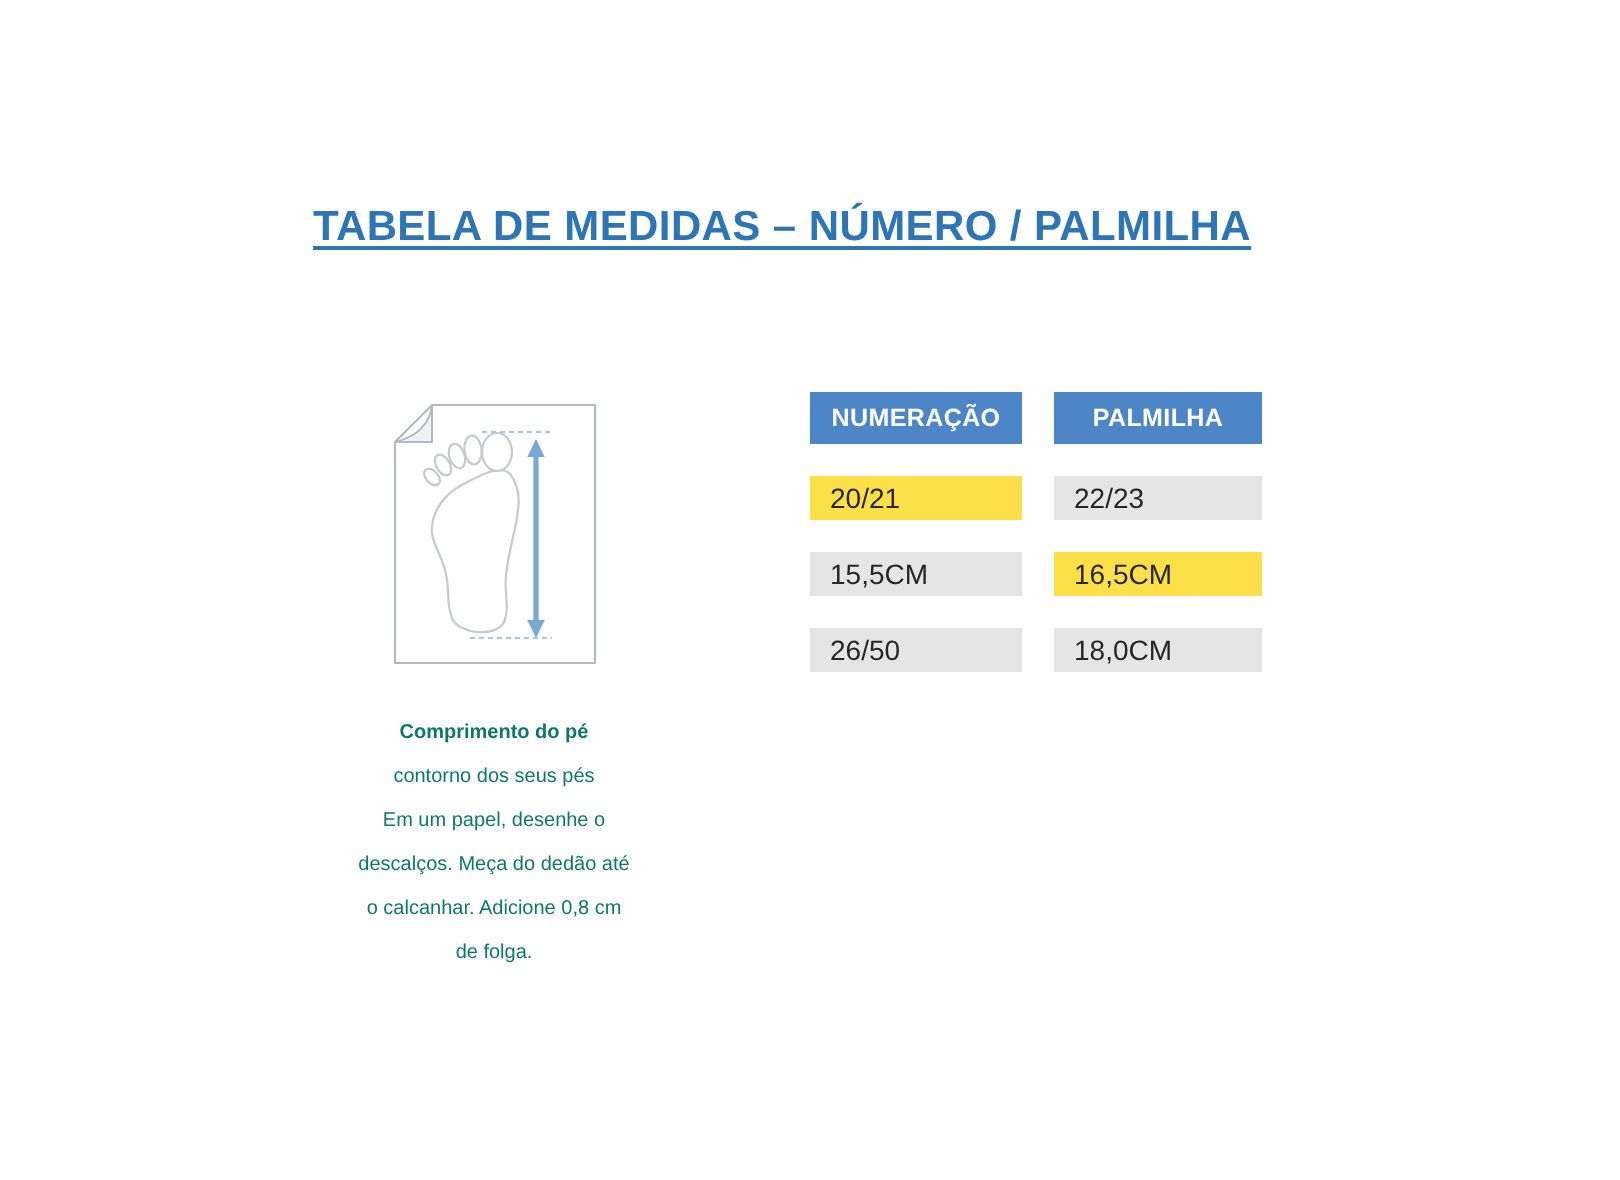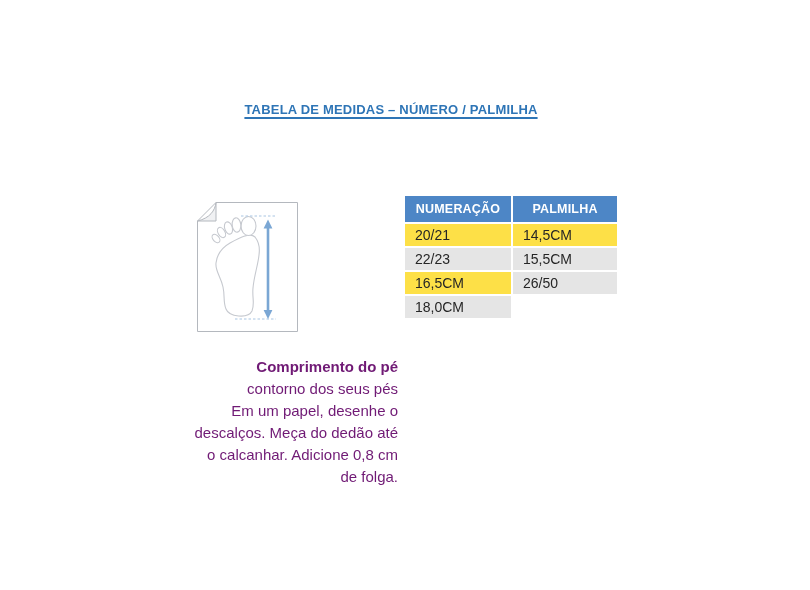--- a/index.html
+++ b/index.html
@@ -14,21 +14,21 @@
   }
 
   
   .page-title {
     position: absolute;
     top: 102px;
     left: 0;
     width: 782px;
     text-align: center;
     color: #2E75B6;
-    font-size: 13px;
+    font-size: 21px;
     font-weight: bold;
     letter-spacing: 0.2px;
   }
   .page-title span {
     text-decoration: underline;
     text-decoration-thickness: 1.5px;
     text-underline-offset: 3px;
   }
 
   
@@ -40,21 +40,21 @@
     height: 130px;
   }
 
   
   .size-table {
     position: absolute;
     left: 405px;
     top: 196px;
     display: grid;
     grid-template-columns: 106px 104px;
-    gap: 2px;
+    gap: 16px;
   }
   .size-table .hcell {
     height: 26px;
     background: #4D86C6;
     color: #ffffff;
     font-size: 12.5px;
     font-weight: bold;
     letter-spacing: 0.2px;
     display: flex;
     align-items: center;
@@ -70,24 +70,24 @@
   }
   .row-band { background: #fde047; }
   .row-light { background: #e5e5e5; }
 
   
   .caption {
     position: absolute;
     left: 96px;
     top: 356px;
     width: 302px;
-    text-align: right;
-    font-size: 15px;
+    text-align: center;
+    font-size: 10px;
     line-height: 22px;
-    color: #701a75;
+    color: #0f766e;
   }
   .caption .cap-title { font-weight: bold; }
 </style>
 </head>
 <body>
 
 <div id="canvas">
 
   <div class="page-title">
     <span>TABELA DE MEDIDAS – NÚMERO / PALMILHA</span>
@@ -117,21 +117,20 @@
       <path d="M71 17.5 L66.6 26.5 L75.4 26.5 Z" fill="#7BA7D4"></path>
       <path d="M71 117 L66.6 108 L75.4 108 Z" fill="#7BA7D4"></path>
     </svg>
   </div>
 
   <div class="size-table">
     <div class="hcell">NUMERAÇÃO</div>
     <div class="hcell">PALMILHA</div>
 
     <div class="cell row-band">20/21</div>
-    <div class="cell row-band">14,5CM</div>
 
     <div class="cell row-light">22/23</div>
     <div class="cell row-light">15,5CM</div>
 
     <div class="cell row-band">16,5CM</div>
 
     <div class="cell row-light">26/50</div>
     <div class="cell row-light">18,0CM</div>
   </div>
 

